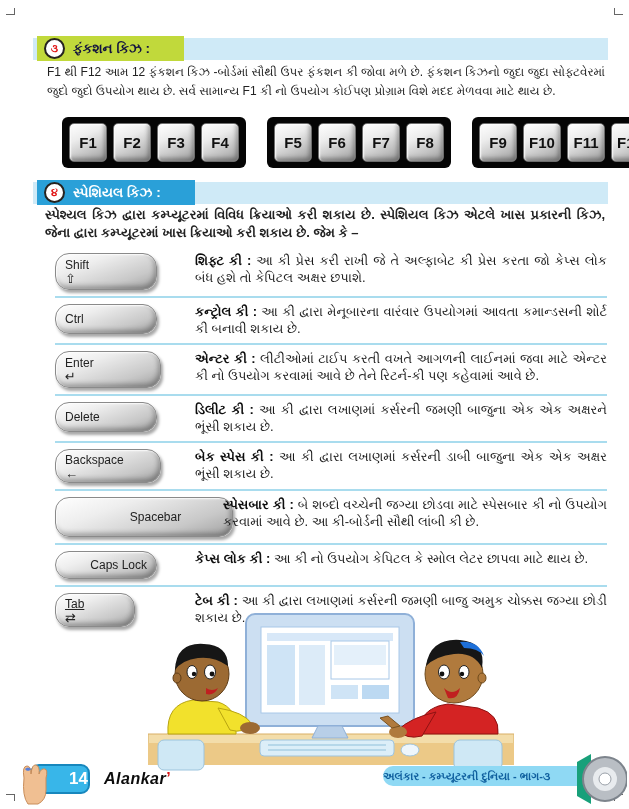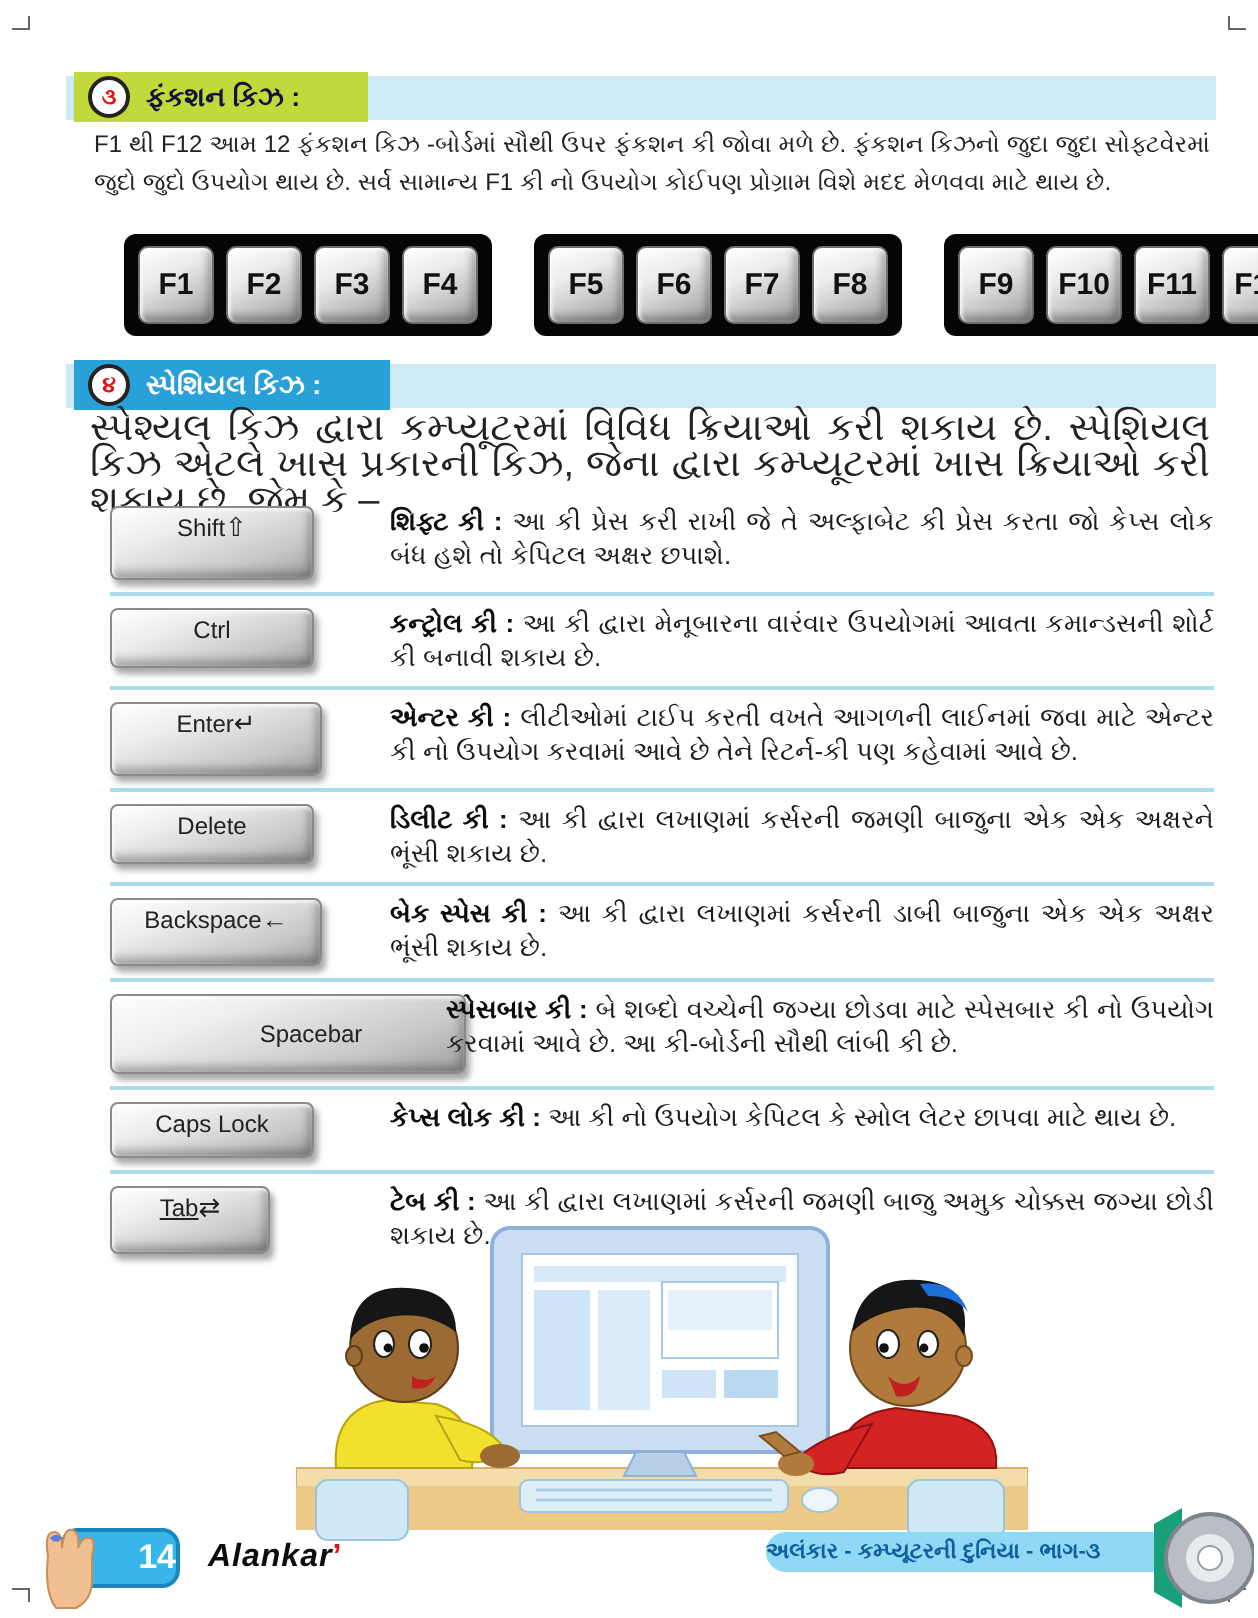--- a/index.html
+++ b/index.html
@@ -38,35 +38,35 @@
 
   
   .rows{position:absolute;top:247px;left:55px;width:552px;}
   .krow{display:flex;align-items:flex-start;padding:5px 0 6px;border-bottom:2px solid #a9dcee;}
   .krow:last-child{border-bottom:none;}
   .keycol{width:140px;flex:none;padding-top:1px;}
   .ktext{flex:1;font-size:13px;line-height:17px;text-align:justify;color:#1c1c1c;}
   .kterm{font-weight:bold;color:#0d0d0d;}
 
   .keycap{
-    display:inline-flex;justify-content:center;
-    border-radius:4px;border:1px solid #8a8a8a;box-sizing:border-box;
+    display:inline-flex;flex-direction:column;justify-content:center;
+    border-radius:14px;border:1px solid #8a8a8a;box-sizing:border-box;
     background:linear-gradient(160deg,#ffffff 0%,#eeeeee 30%,#c8c8c8 72%,#a0a0a0 100%);
     box-shadow:inset 1px 1px 2px #fff, inset -2px -3px 5px rgba(0,0,0,.28), 2px 3px 3px rgba(0,0,0,.35);
     font-size:12px;color:#222;padding:3px 9px;
   }
   .keycap .lbl{white-space:nowrap;}
   .keycap .glyph{font-size:13px;line-height:12px;margin-top:1px;}
   .cap-shift{width:102px;height:37px;}
   .cap-ctrl{width:102px;height:30px;}
   .cap-enter{width:106px;height:37px;}
   .cap-delete{width:102px;height:30px;}
   .cap-backspace{width:106px;height:34px;}
   .cap-spacebar{width:178px;height:40px;align-items:center;justify-content:center;padding-left:32px;}
-  .cap-capslock{width:102px;height:28px;}
+  .cap-capslock{width:102px;height:28px;text-align:right;}
   .cap-tab{width:80px;height:34px;}
 
   
   .illus{position:absolute;left:148px;top:612px;width:366px;height:160px;}
 
   
   .badge{
     position:absolute;left:30px;top:764px;width:60px;height:30px;background:#38b6e9;
     border:2px solid #1787bd;border-radius:9px;box-sizing:border-box;
     display:flex;align-items:center;justify-content:flex-end;padding-right:0;
@@ -122,21 +122,21 @@
     </div>
   </div>
 
   <div class="secbar" style="top:182px">
     <div class="seclabel blue">
       <span class="numcircle">૪</span>
       <span class="sectitle">સ્પેશિયલ કિઝ :</span>
     </div>
   </div>
 
-  <div class="para" style="top:206px;left:45px;width:560px;font-size:19px;line-height:18px;">સ્પેશ્યલ કિઝ દ્વારા કમ્પ્યૂટરમાં વિવિધ ક્રિયાઓ કરી શકાય છે. સ્પેશિયલ કિઝ એટલે ખાસ પ્રકારની કિઝ, જેના દ્વારા કમ્પ્યૂટરમાં ખાસ ક્રિયાઓ કરી શકાય છે. જેમ કે –</div>
+  <div class="para" style="top:206px;left:45px;width:560px;font-size:13px;line-height:18px;font-weight:bold;">સ્પેશ્યલ કિઝ દ્વારા કમ્પ્યૂટરમાં વિવિધ ક્રિયાઓ કરી શકાય છે. સ્પેશિયલ કિઝ એટલે ખાસ પ્રકારની કિઝ, જેના દ્વારા કમ્પ્યૂટરમાં ખાસ ક્રિયાઓ કરી શકાય છે. જેમ કે –</div>
 
   <div class="rows">
 
     <div class="krow">
       <div class="keycol">
         <span class="keycap cap-shift">
           <span class="lbl">Shift</span>
           <span class="glyph">⇧</span>
         </span>
       </div>

